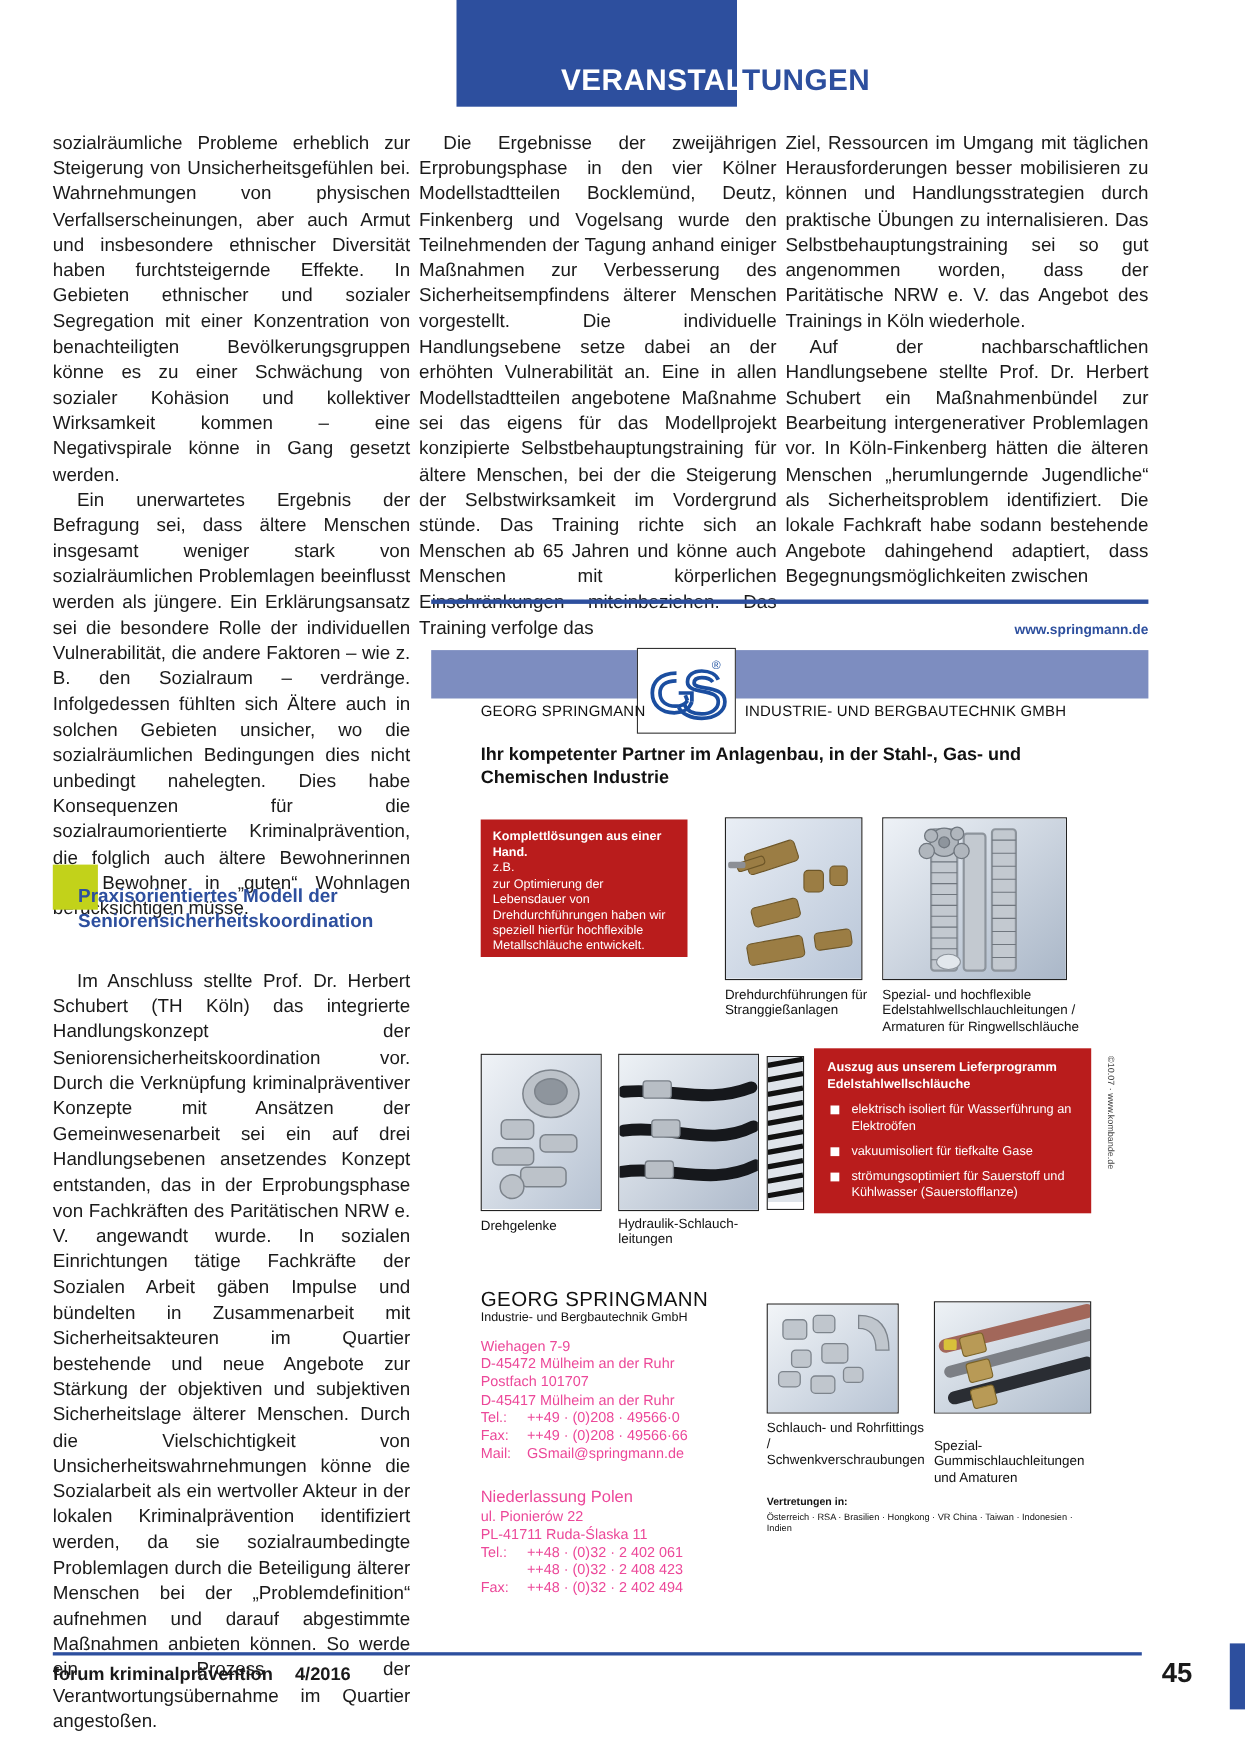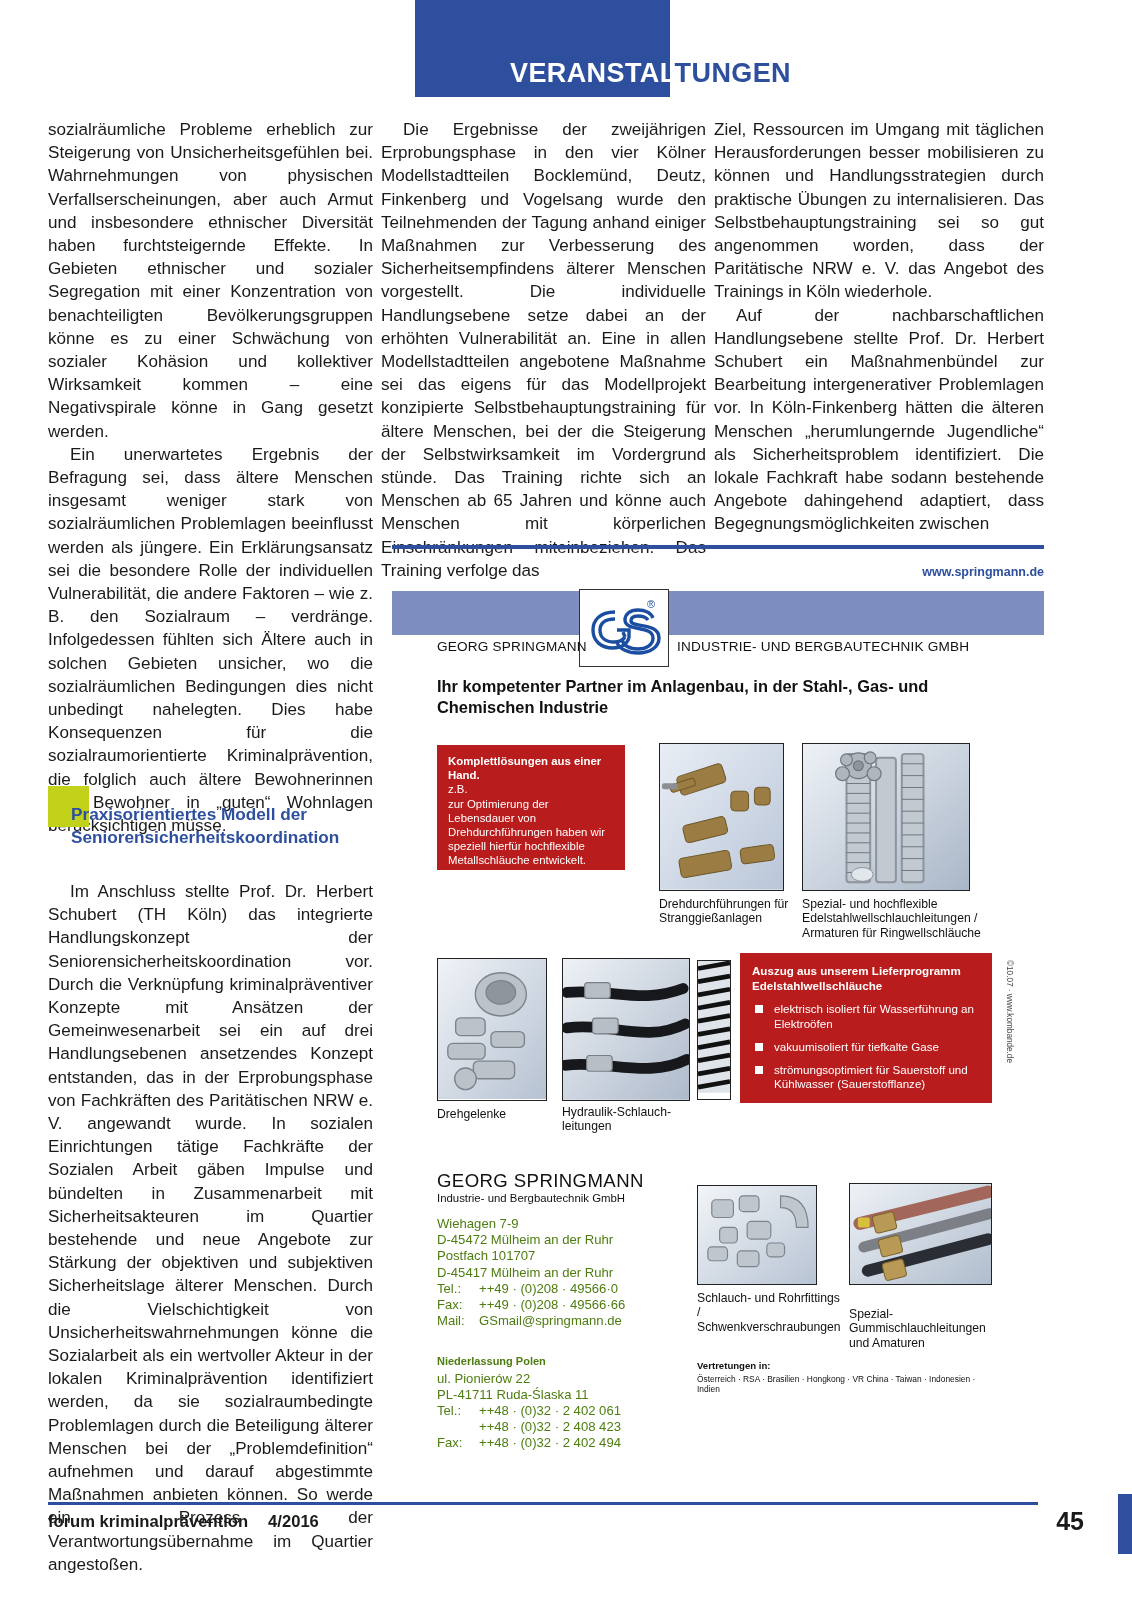--- a/index.html
+++ b/index.html
@@ -133,24 +133,24 @@
     position: absolute; left: 622px; top: 415px;
     font-size: 8.2px; color: #444;
     transform: rotate(90deg); transform-origin: left top;
     white-space: nowrap;
   }
 
   
   .addr { position: absolute; left: 45px; top: 625px; width: 250px; }
   .addr .big { font-size: 18.6px; letter-spacing: .4px; color: #111; }
   .addr .sub { font-size: 11.4px; color: #111; margin-bottom: 12px; }
-  .addr .lines { font-size: 13.1px; line-height: 16.2px; color: #4d7c0f; }
+  .addr .lines { font-size: 13.1px; line-height: 16.2px; color: #ec4899; }
   .addr .lines .lbl { display: inline-block; width: 42px; }
   .addr .polen { margin-top: 24px; }
-  .addr .polen .ph1 { font-size: 11px; font-weight: bold; margin-bottom: 1px; }
+  .addr .polen .ph1 { font-size: 15px; font-weight: normal; margin-bottom: 1px; }
 
   #ph6 { left: 305px; top: 640px; width: 120px; height: 100px; }
   #cap6 { left: 305px; top: 746px; width: 145px; }
   #ph7 { left: 457px; top: 638px; width: 143px; height: 102px; }
   #cap7 { left: 457px; top: 746px; width: 150px; margin-top: 16px; }
 
   .vertret {
     position: absolute; left: 305px; top: 815px; width: 300px;
   }
   .vertret .vt { font-size: 9.6px; font-weight: bold; color: #111; }

